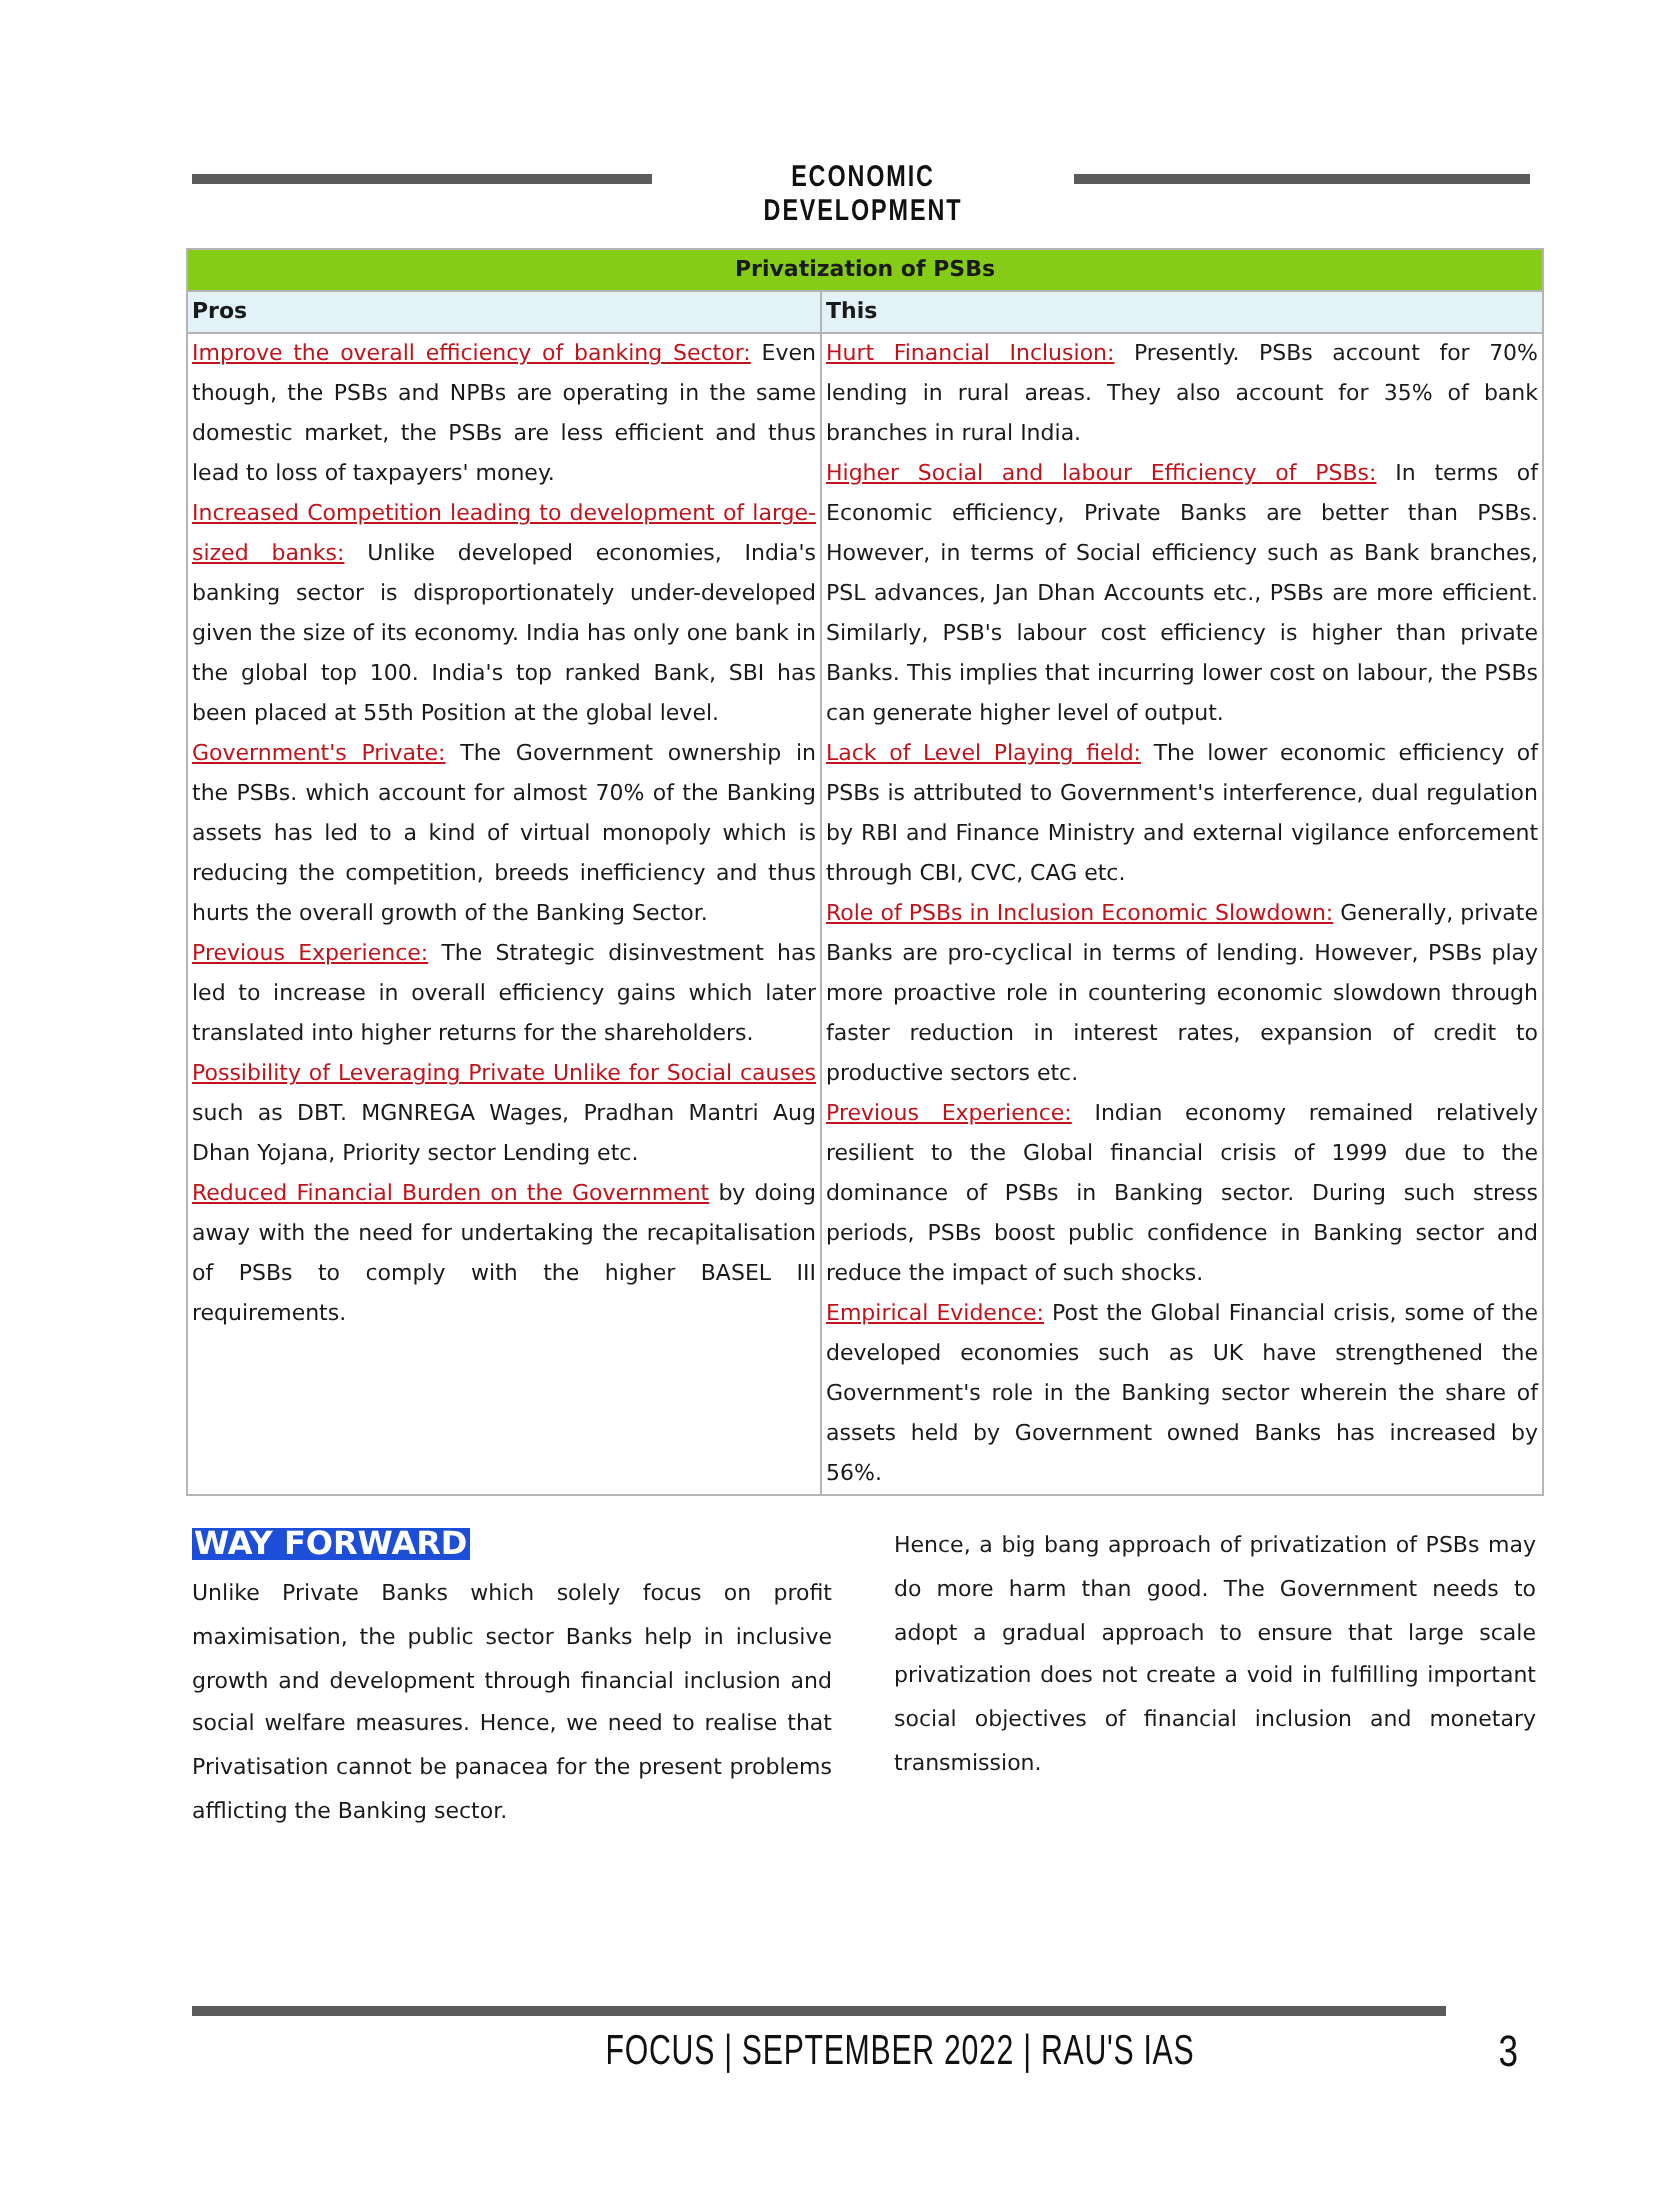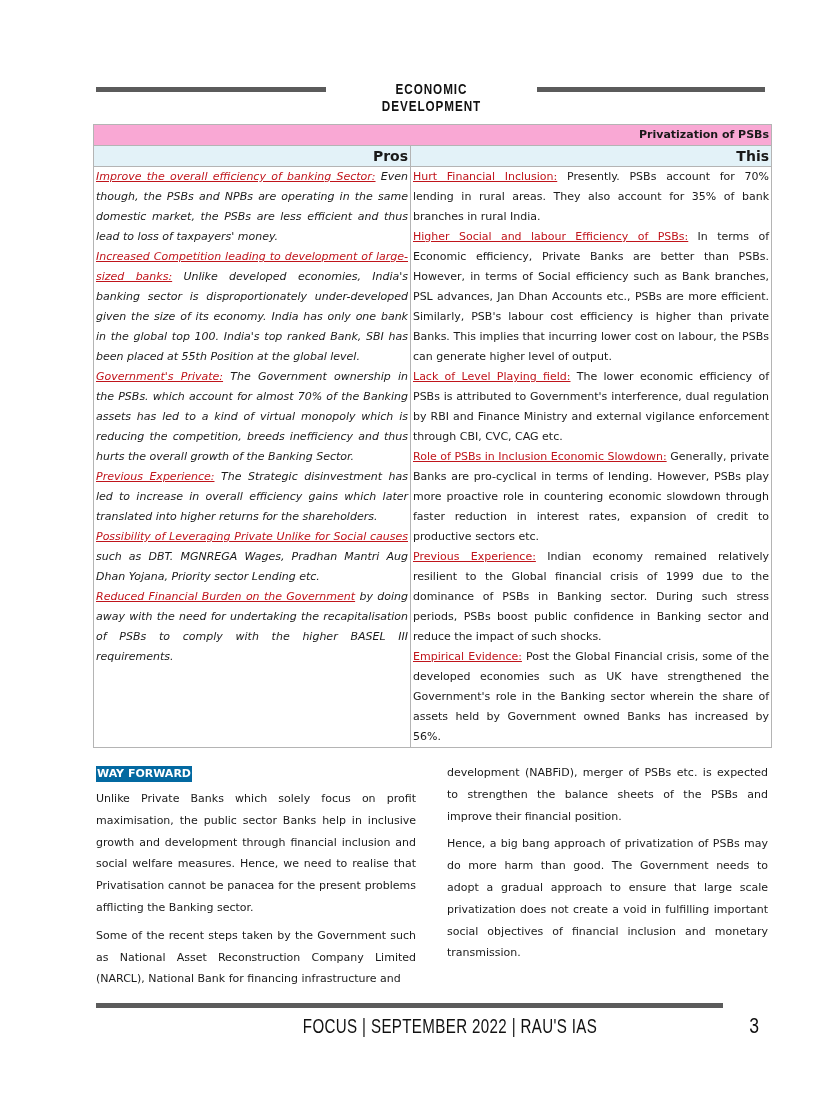--- a/index.html
+++ b/index.html
@@ -13,33 +13,33 @@
   .hdr-title { position: absolute; top: 80px; left: 326px; width: 211px; text-align: center;
                font-family: "Liberation Sans", sans-serif; font-weight: bold; font-size: 15px;
                letter-spacing: 1.2px; transform: scaleX(0.78); transform-origin: center; color: #111; }
 
   
   table.psb { position: absolute; top: 124px; left: 93px; width: 678px; border-collapse: collapse;
               font-size: 11px; line-height: 20px; table-layout: fixed; }
   table.psb td, table.psb th { border: 1px solid #b4b4b4; padding: 0 2px; vertical-align: top; }
   table.psb col.c1 { width: 317px; }
   table.psb col.c2 { width: 361px; }
-  .t-title { background: #f9a8d4; text-align: right; font-weight: bold; font-size: 11px; height: 20px; }
-  .t-head { background: #e3f2f8; text-align: right; font-weight: bold; font-size: 14px; height: 19px; }
+  .t-title { background: #84cc16; text-align: center; font-weight: bold; font-size: 11px; height: 20px; }
+  .t-head { background: #e3f2f8; text-align: left; font-weight: bold; font-size: 11px; height: 19px; }
   .cell { text-align: justify; }
   .pt { margin: 0; }
   .pt-lbl { color: #c0141b; text-decoration: underline; }
-  .cell-pros { padding-bottom: 0; font-style: italic; }
+  .cell-pros { padding-bottom: 0; }
 
   
   .wf-col { position: absolute; font-size: 11px; line-height: 21.8px; text-align: justify; }
   .wf-col.left { left: 96px; top: 763px; width: 320px; }
   .wf-col.right { left: 447px; top: 762px; width: 321px; }
-  .wf-heading { display: inline-block; background: #0369a1; color: #ffffff; font-weight: bold;
-                font-size: 11px; line-height: 16px; padding: 0 1px; margin-bottom: 6px; }
+  .wf-heading { display: inline-block; background: #1d4ed8; color: #ffffff; font-weight: bold;
+                font-size: 16px; line-height: 16px; padding: 0 1px; margin-bottom: 6px; }
   .wf-col p { margin: 0 0 6px 0; }
 
   
   .ftr-rule { position: absolute; top: 1003px; left: 96px; width: 627px; height: 5px; background: #5b5b5b; }
   .ftr-text { position: absolute; top: 1014px; left: 200px; width: 500px; text-align: center;
               font-family: "Liberation Sans", sans-serif; font-size: 21px; color: #111;
               transform: scaleX(0.72); transform-origin: center; letter-spacing: 0.5px; }
   .ftr-page { position: absolute; top: 1013px; left: 748px; font-family: "Liberation Sans", sans-serif;
               font-size: 22px; color: #111; transform: scaleX(0.8); }
 </style>
@@ -80,22 +80,20 @@
       <p class="pt"><span class="pt-lbl">Previous Experience:</span><span> Indian economy remained relatively resilient to the Global financial crisis of 1999 due to the dominance of PSBs in Banking sector. During such stress periods, PSBs boost public confidence in Banking sector and reduce the impact of such shocks.</span></p>
       <p class="pt"><span class="pt-lbl">Empirical Evidence:</span><span> Post the Global Financial crisis, some of the developed economies such as UK have strengthened the Government's role in the Banking sector wherein the share of assets held by Government owned Banks has increased by 56%.</span></p>
     </td>
   </tr>
 </tbody>
   </table>
 
 <div class="wf-col left">
   <div class="wf-heading">WAY FORWARD</div>
   <p>Unlike Private Banks which solely focus on profit maximisation, the public sector Banks help in inclusive growth and development through financial inclusion and social welfare measures. Hence, we need to realise that Privatisation cannot be panacea for the present problems afflicting the Banking sector.</p>
-  <p>Some of the recent steps taken by the Government such as National Asset Reconstruction Company Limited (NARCL), National Bank for financing infrastructure and</p>
 </div>
 <div class="wf-col right">
-  <p>development (NABFiD), merger of PSBs etc. is expected to strengthen the balance sheets of the PSBs and improve their financial position.</p>
   <p>Hence, a big bang approach of privatization of PSBs may do more harm than good. The Government needs to adopt a gradual approach to ensure that large scale privatization does not create a void in fulfilling important social objectives of financial inclusion and monetary transmission.</p>
 </div>
 
 <div class="ftr-rule"></div>
 <div class="ftr-text">FOCUS | SEPTEMBER 2022 | RAU'S IAS</div>
 <div class="ftr-page">3</div>
 
 </body></html>

